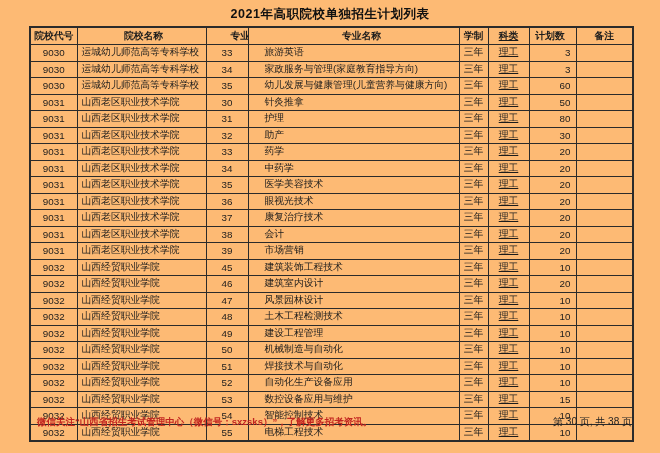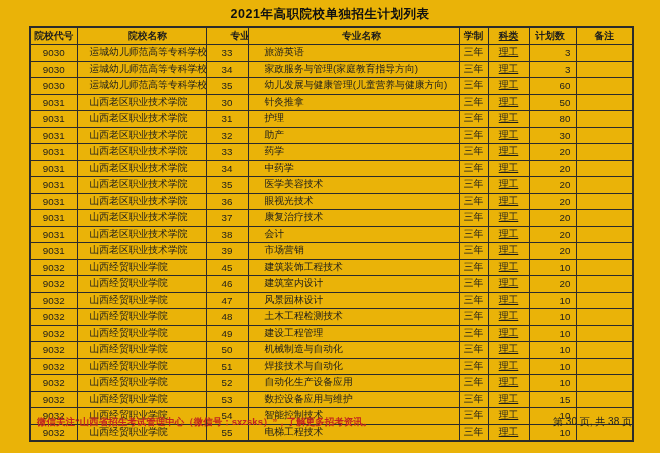--- a/index.html
+++ b/index.html
@@ -5,21 +5,21 @@
   html, body {
     margin: 0;
     padding: 0;
     background: #ffffff;
     font-family: "Liberation Sans", "DejaVu Sans", sans-serif;
   }
   #page {
     position: relative;
     width: 660px;
     height: 453px;
-    background: #eab308;
+    background: #fdba74;
     overflow: hidden;
   }
   #doc-title {
     position: absolute;
     top: 6px;
     left: 0;
     width: 660px;
     text-align: center;
     font-size: 12.5px;
     font-weight: bold;
@@ -47,21 +47,21 @@
   #plan-table thead th {
     height: 16px;
     font-weight: bold;
     text-align: center;
   }
   #plan-table tbody td {
     height: 15.5px;
   }
   
   #plan-table .c0 { text-align: center; }
-  #plan-table .c1 { text-align: left; padding-left: 12px; }
+  #plan-table .c1 { text-align: left; padding-left: 4px; }
   #plan-table .c2 { text-align: center; }
   #plan-table .c3 { text-align: left; padding-left: 16px; }
   #plan-table .c4 { text-align: center; }
   #plan-table .c5 { text-align: center; text-decoration: underline; }
   #plan-table .c6 { text-align: right; padding-right: 5px; }
   #plan-table .c7 { text-align: left; }
   #footer-bar {
     position: absolute;
     left: 29px;
     top: 416px;

